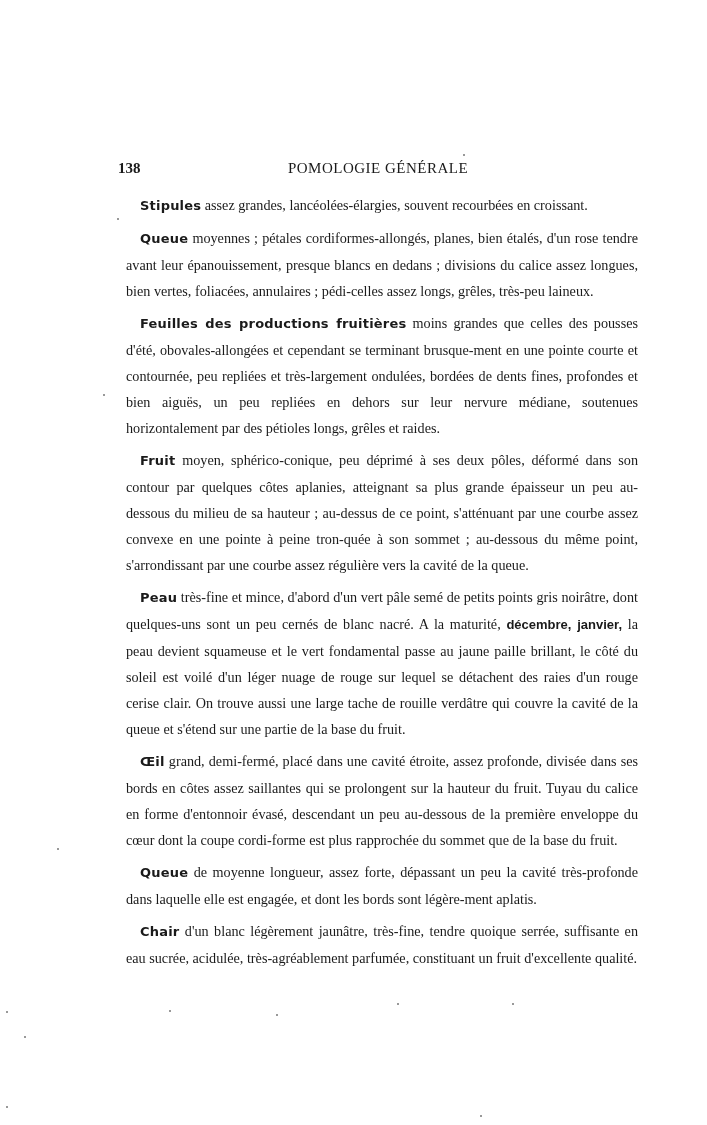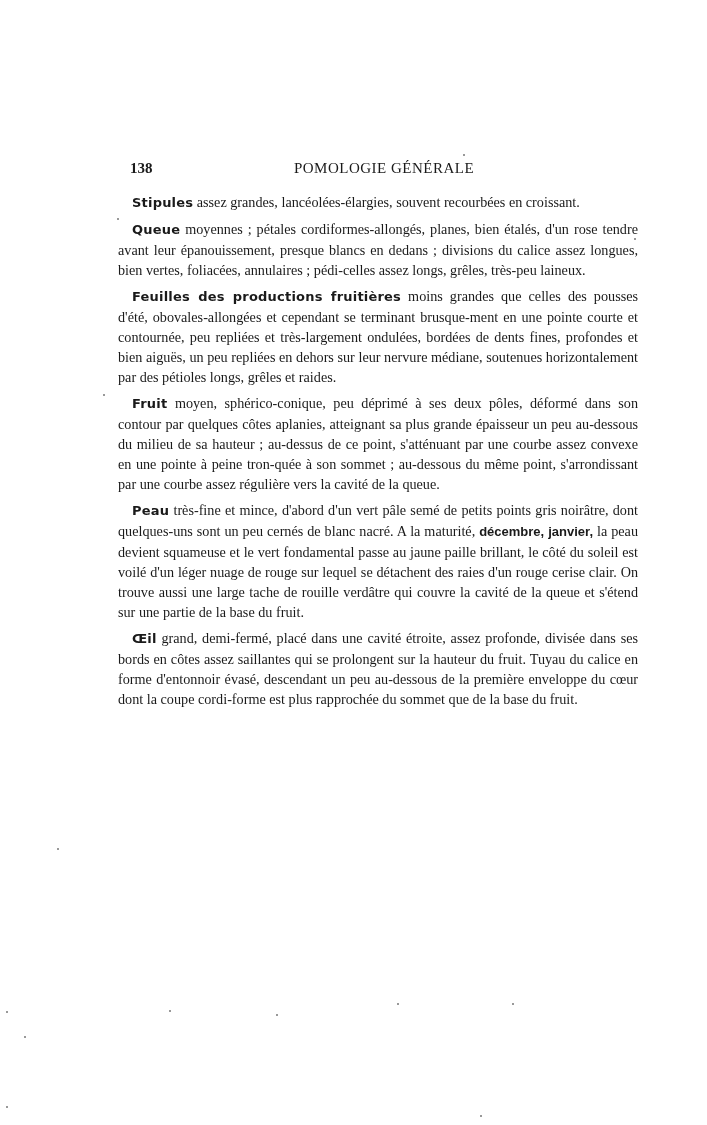--- a/index.html
+++ b/index.html
@@ -18,21 +18,20 @@
   .page {
     position: absolute;
     left: 118px;
     top: 160px;
     width: 520px;
   }
   .header {
     position: relative;
     height: 22px;
     margin-bottom: 10px;
-    margin-left: 12px;
   }
   .page-number {
     position: absolute;
     left: 0;
     top: 0;
     font-size: 15px;
     font-weight: bold;
     font-family: "Liberation Serif", serif;
   }
   .running-title {
@@ -41,24 +40,24 @@
     right: 0;
     top: 0;
     text-align: center;
     font-size: 15px;
     font-family: "Liberation Serif", serif;
     letter-spacing: 0.5px;
   }
   .para {
     font-family: "Liberation Serif", serif;
     font-size: 14.2px;
-    line-height: 20px;
+    line-height: 26px;
     text-align: justify;
     text-indent: 14px;
-    margin: 0 0 6px 0;
+    margin: 0 0 6px 8px;
     hyphens: manual;
   }
   .term {
     font-family: "DejaVu Sans", sans-serif;
     font-weight: bold;
     font-size: 13px;
     letter-spacing: 0.2px;
   }
   .inline-bold {
     font-family: Liberation Sans, sans-serif;
@@ -89,21 +88,23 @@
 
   <p class="para"><span class="term">Feuilles des productions fruitières</span><span> moins grandes que celles des pousses d'été, obovales-allongées et cependant se terminant brusque-ment en une pointe courte et contournée, peu repliées et très-largement ondulées, bordées de dents fines, profondes et bien aiguës, un peu repliées en dehors sur leur nervure médiane, soutenues horizontalement par des pétioles longs, grêles et raides.</span></p>
 
 
   <p class="para"><span class="term">Fruit</span><span> moyen, sphérico-conique, peu déprimé à ses deux pôles, déformé dans son contour par quelques côtes aplanies, atteignant sa plus grande épaisseur un peu au-dessous du milieu de sa hauteur ; au-dessus de ce point, s'atténuant par une courbe assez convexe en une pointe à peine tron-quée à son sommet ; au-dessous du même point, s'arrondissant par une courbe assez régulière vers la cavité de la queue.</span></p>
 
   <p class="para"><span class="term">Peau</span><span> très-fine et mince, d'abord d'un vert pâle semé de petits points gris noirâtre, dont quelques-uns sont un peu cernés de blanc nacré. A la maturité, </span><span class="inline-bold">décembre, janvier,</span><span> la peau devient squameuse et le vert fondamental passe au jaune paille brillant, le côté du soleil est voilé d'un léger nuage de rouge sur lequel se détachent des raies d'un rouge cerise clair. On trouve aussi une large tache de rouille verdâtre qui couvre la cavité de la queue et s'étend sur une partie de la base du fruit.</span></p>
 
   <p class="para"><span class="term">Œil</span><span> grand, demi-fermé, placé dans une cavité étroite, assez profonde, divisée dans ses bords en côtes assez saillantes qui se prolongent sur la hauteur du fruit. Tuyau du calice en forme d'entonnoir évasé, descendant un peu au-dessous de la première enveloppe du cœur dont la coupe cordi-forme est plus rapprochée du sommet que de la base du fruit.</span></p>
 
+  <p class="para"><span class="term">Queue</span><span> de moyenne longueur, assez forte, dépassant un peu la cavité très-profonde dans laquelle elle est engagée, et dont les bords sont légère-ment aplatis.</span></p>
 
+  <p class="para"><span class="term">Chair</span><span> d'un blanc légèrement jaunâtre, très-fine, tendre quoique serrée, suffisante en eau sucrée, acidulée, très-agréablement parfumée, constituant un fruit d'excellente qualité.</span></p>
 </div>
 
 <div class="speck" style="left:463px;top:154px"></div>
 <div class="speck" style="left:117px;top:218px"></div>
 <div class="speck" style="left:634px;top:238px"></div>
 <div class="speck" style="left:103px;top:394px"></div>
 <div class="speck" style="left:57px;top:848px"></div>
 <div class="speck" style="left:6px;top:1011px"></div>
 <div class="speck" style="left:169px;top:1010px"></div>
 <div class="speck" style="left:276px;top:1014px"></div>

